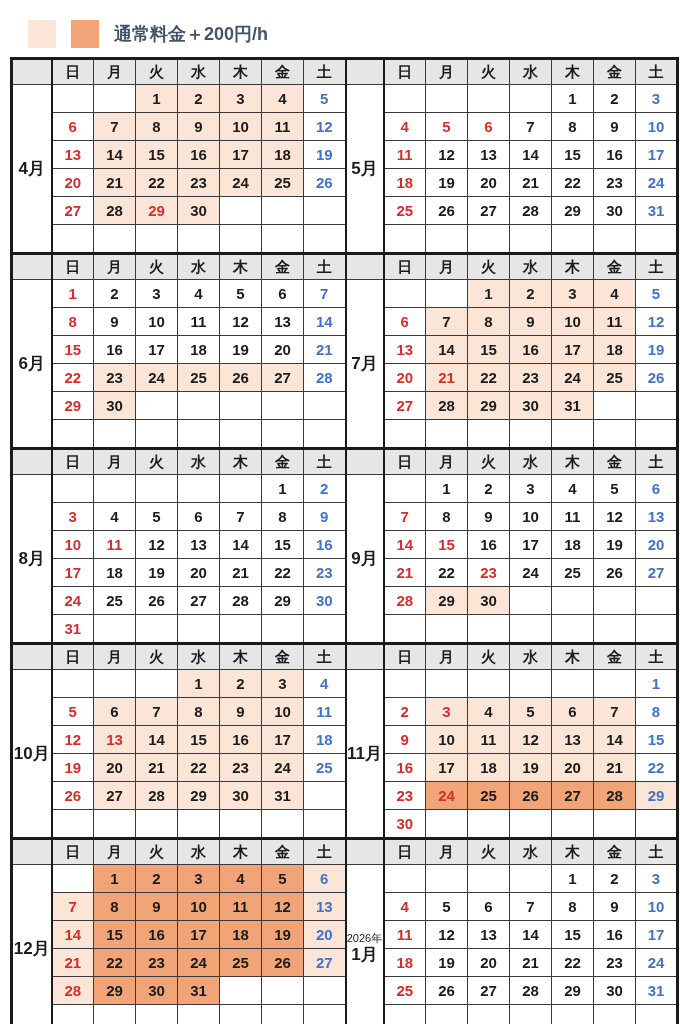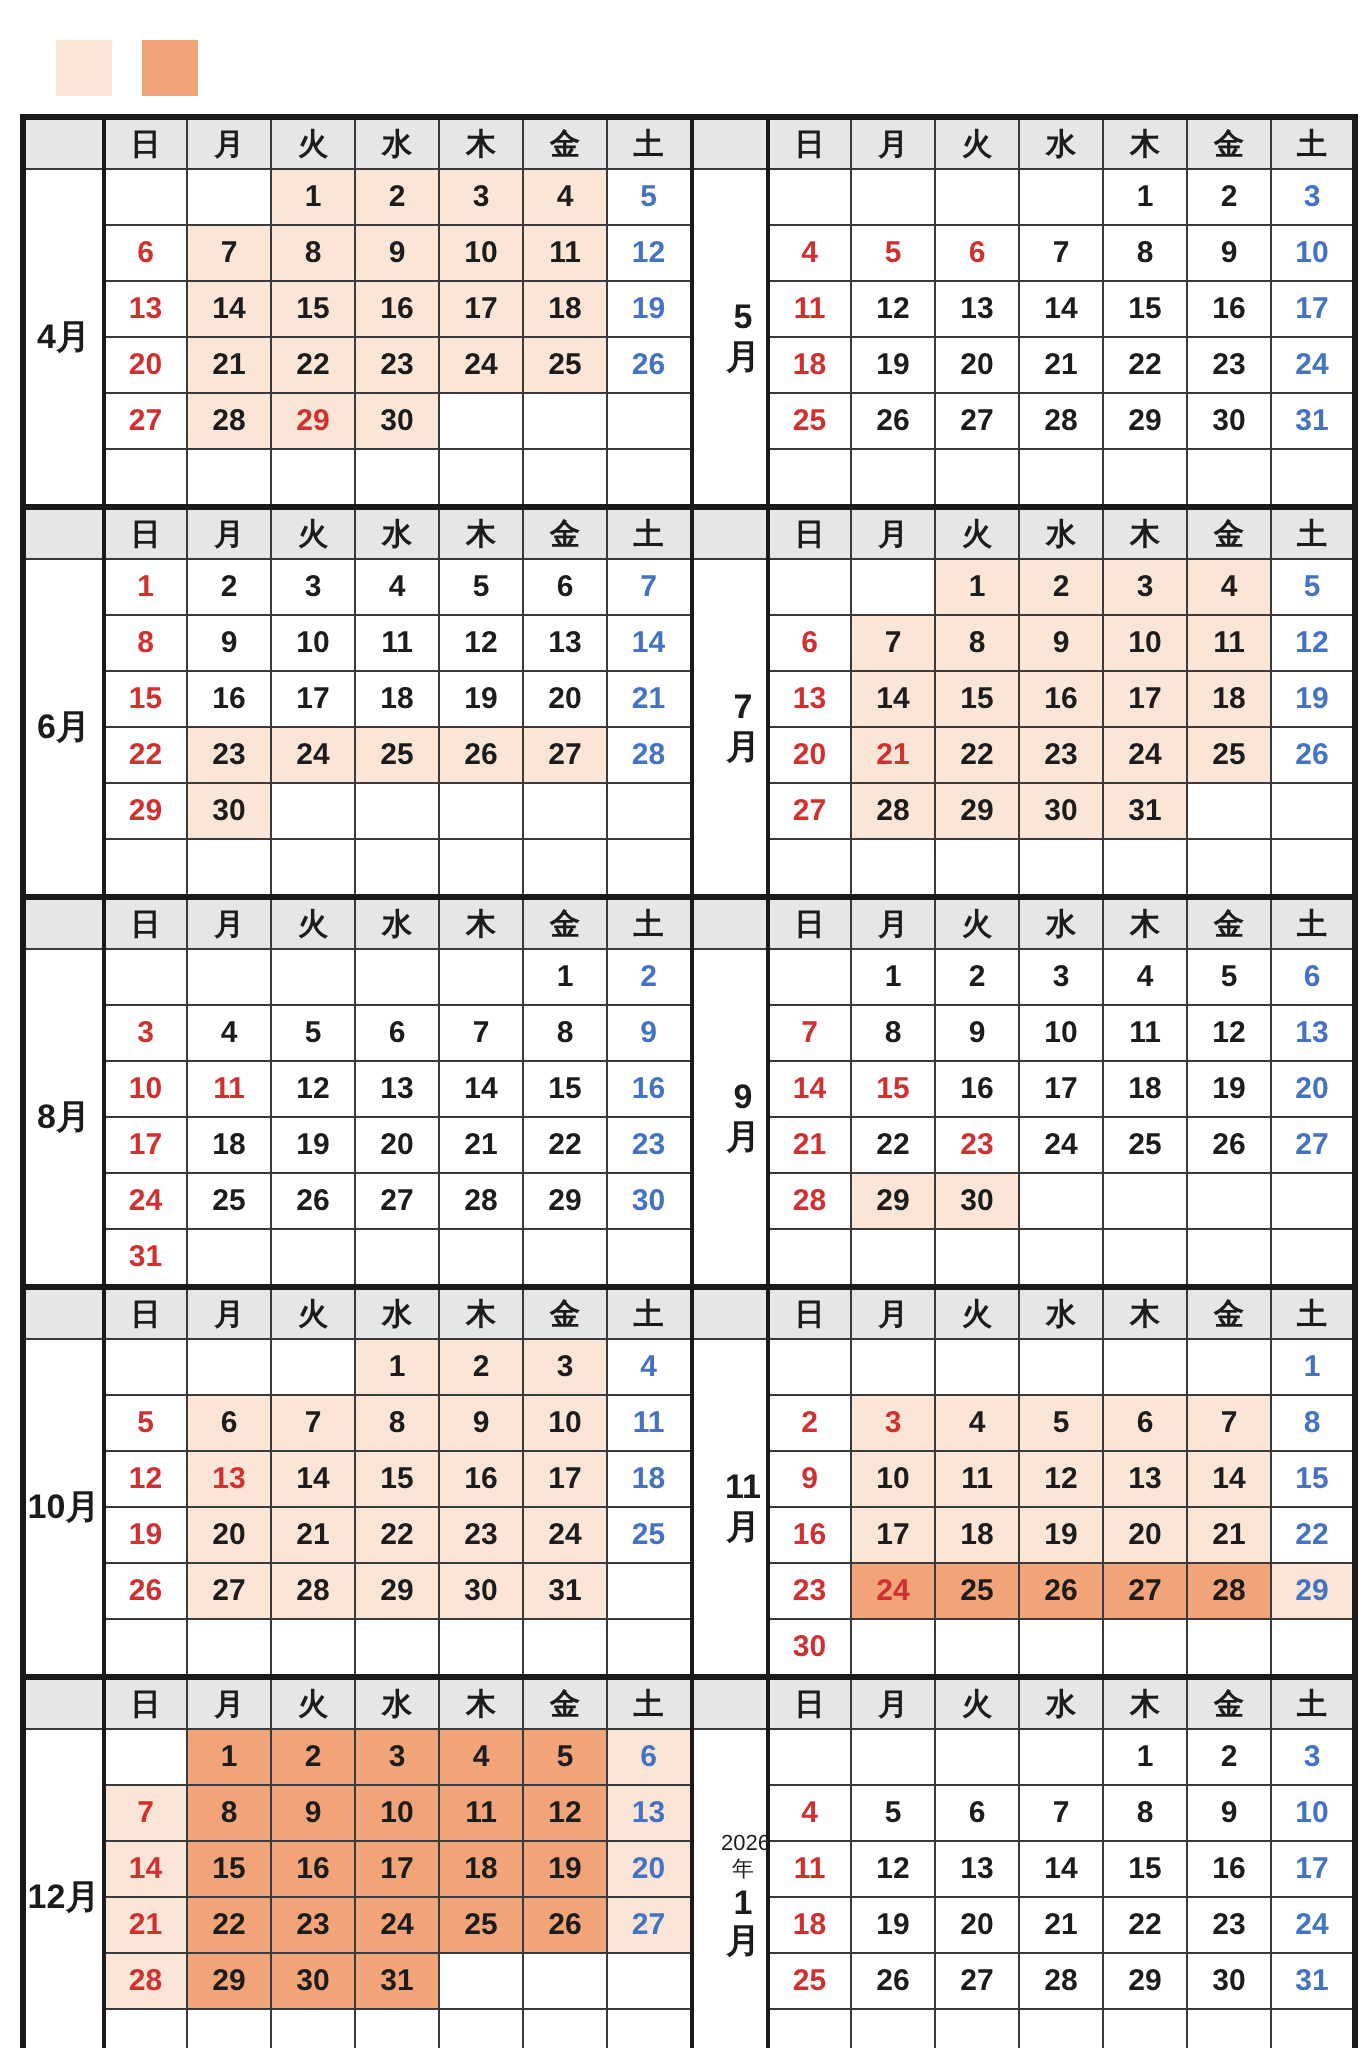--- a/index.html
+++ b/index.html
@@ -20,29 +20,30 @@
   table.cal-block + table.cal-block{margin-top:-3px;}
   th,td{border:1px solid var(--borderThin);text-align:center;padding:0;overflow:hidden;}
   tr.head-row th{background:var(--headerBg);height:24px;font-size:15px;font-weight:700;color:var(--text);}
   th.sun{color:var(--red);} th.sat{color:var(--blue);}
   td.day{height:27px;font-size:15px;font-weight:700;color:var(--text);background:#fff;}
   td.day.r{color:var(--red);} td.day.b{color:var(--blue);}
   td.day.h1{background:var(--pink);} td.day.h2{background:var(--orange);}
   td.month{font-size:17px;font-weight:700;color:var(--text);background:#fff;vertical-align:middle;line-height:1.15;margin-top:42px;}
   td.month .year{font-size:11px;font-weight:400;}
   .c-month-l{border-right:2px solid var(--border);}
-  .c-month-r{border-left:2px solid var(--border);border-right:2px solid var(--border);padding-left:14px;}
+  .c-month-r{border-left:2px solid var(--border);border-right:2px solid var(--border);}
   col.col-month{width:40px;} col.col-month-r{width:38px;} col.col-day{width:42px;}
 </style>
 </head>
 <body>
 
 <div class="legend">
   <span class="swatch" style="background: rgb(251, 229, 214);"></span>
   <span class="swatch" style="background: rgb(240, 164, 120);"></span>
+  <span class="legend-label">通常料金＋200円/h</span>
 </div>
 
 <div class="cal">
     <table class="cal-block">
       <colgroup>
         <col class="col-month">
         <col class="col-day">
         <col class="col-day">
         <col class="col-day">
         <col class="col-day">

